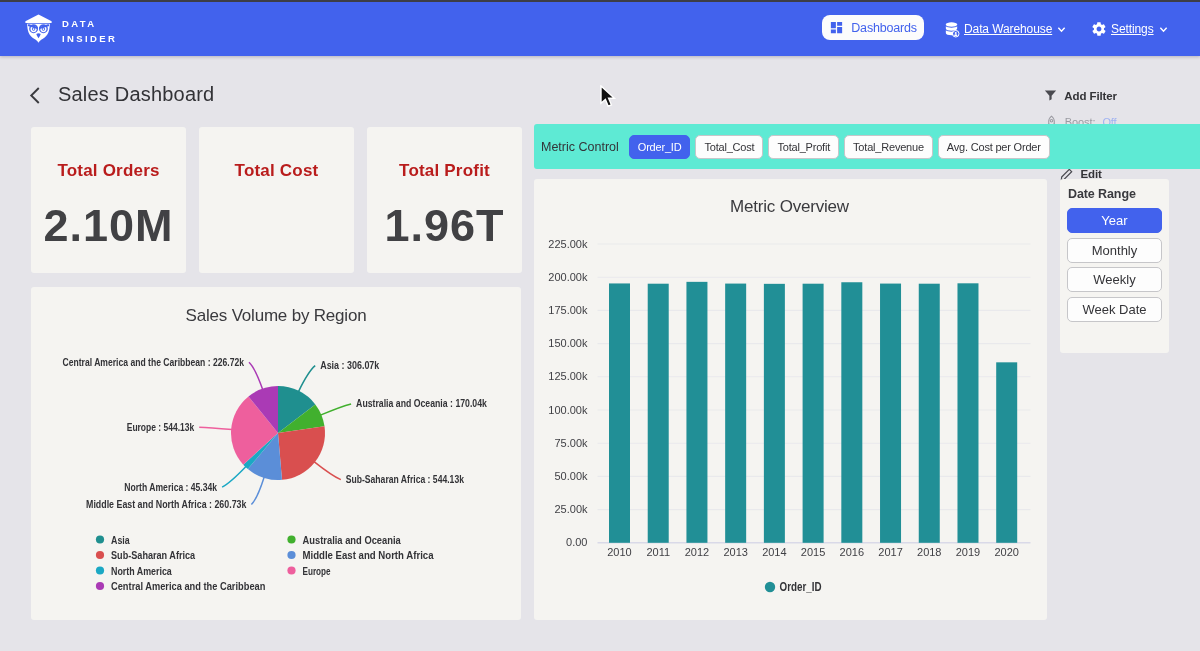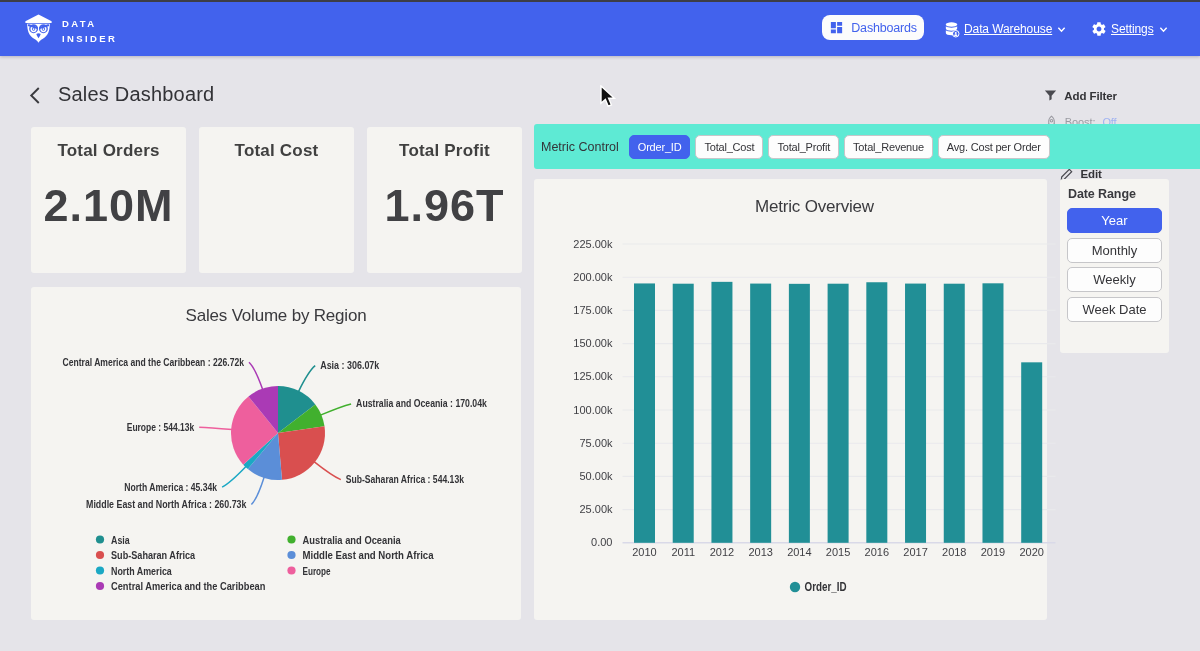--- a/index.html
+++ b/index.html
@@ -34,36 +34,36 @@
   .toolbar { position:absolute; left:0; top:60px; width:1148px; height:64px; }
   .back-btn { position:absolute; left:27px; top:26px; width:16px; height:19px; cursor:pointer; }
   .page-title { position:absolute; left:58px; top:23px; font-size:20px; font-weight:normal; color:#323236; letter-spacing:.2px; }
   .tb-actions { position:absolute; right:31px; top:28px; display:flex; align-items:center; gap:11px;flex-direction:column; }
   .tb-item { display:flex; align-items:center; gap:6px; font-size:11.5px; font-weight:bold; letter-spacing:-0.1px; color:#333337; cursor:pointer; }
   .tb-item .muted { color:#9b9ba2; font-weight:normal; font-size:11px; }
   .tb-item .boost-off { color:#9fb2f2; margin-left:1px; font-weight:normal; font-size:11px; }
   
   .card { position:absolute; background:#f5f4f1; border-radius:3px; }
   .kpi-card { width:155px; height:146px; top:127px; text-align:center; }
-  .kpi-title { margin-top:14px; font-size:17px; font-weight:bold; color:#404040; letter-spacing:.2px; }
+  .kpi-title { margin-top:34px; font-size:17px; font-weight:bold; color:#b91c1c; letter-spacing:.2px; }
   .kpi-value { margin-top:19px; font-size:45px; font-weight:bold; color:#414144; letter-spacing:1px; }
   .metric-strip {
     position:absolute; left:534px; top:124px; width:730px; height:45px;
     background:#5eead4; border-radius:3px;
     display:flex; align-items:center; padding-left:7px;
   }
   .metric-label { font-size:12.5px; color:#343438; margin-right:10px; }
   .metric-btn {
     height:24px; padding:0 8px; margin-right:5px;
     border:1px solid #c6c6c9; border-radius:5px; background:#fdfdfd;
     font-family:"Liberation Sans",sans-serif; font-size:11px; letter-spacing:-0.2px; color:#343438; cursor:pointer;
     display:flex; align-items:center;
   }
   .metric-btn.active { background:#4262ed; border-color:#4262ed; color:#fff; }
-  .chart-card { left:534px; top:179px; width:513px; height:441px;padding-left:25px; }
+  .chart-card { left:534px; top:179px; width:513px; height:441px; }
   .pie-card { left:31px; top:287px; width:490px; height:333px; }
   .dr-card { left:1060px; top:179px; width:109px; height:174px; padding:8px 7px 0 7px; }
   .dr-title { font-size:12.5px; font-weight:bold; color:#3a3a3e; letter-spacing:-0.1px; margin:0 0 7px 1px; }
   .dr-btn {
     display:block; width:95px; height:25px; margin:0 auto 4.5px auto;
     border:1px solid #c6c6c9; border-radius:5px; background:#fdfdfd;
     font-family:"Liberation Sans",sans-serif; font-size:13px; color:#343438; cursor:pointer;
   }
   .dr-btn.active { background:#4262ed; border-color:#4262ed; color:#fff; }
   svg text { font-family:"Liberation Sans", sans-serif; }

